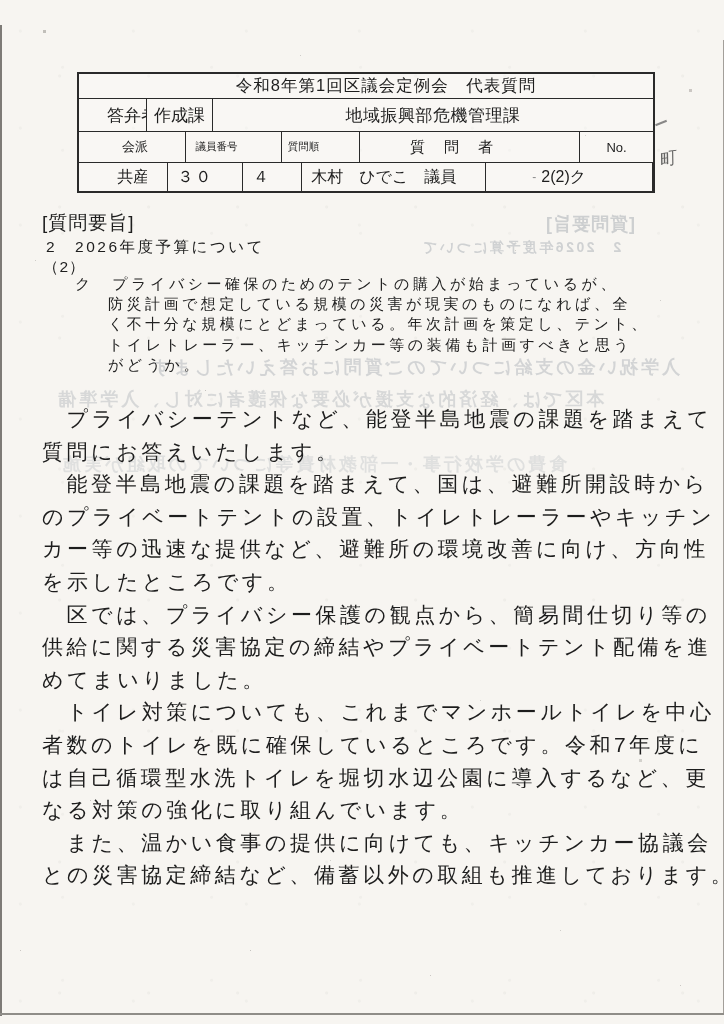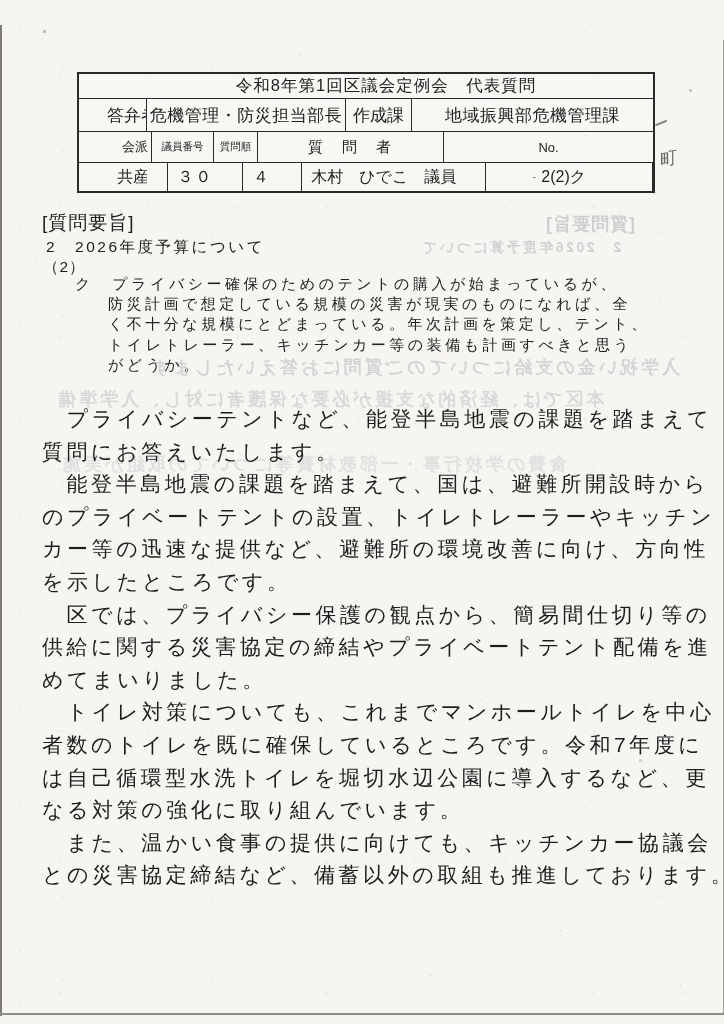--- a/index.html
+++ b/index.html
@@ -41,21 +41,21 @@
   .trow:first-child { border-top:none; }
   .tcell { display:flex; align-items:center; justify-content:center; border-left:1.5px solid #2a2a2a; overflow:hidden; white-space:nowrap; }
   .tcell:first-child { border-left:none;padding-left:40px; }
   .r1 { height:24px; }
   .r1 .tcell { width:100%; font-size:16.5px; letter-spacing:1px; font-weight:500; }
   .r2 { height:33px; font-size:17px; }
   .c-ans-label { width:67px; }
   .c-ans       { width:199px; letter-spacing:.5px; }
   .c-crs-label { width:66px; }
   .c-crs       { flex:1; letter-spacing:.5px; }
-  .r3 { height:31px; }
+  .r3 { height:31px;gap:34px; }
   .r4 { height:29px; }
   .c-faction { width:72px; }
   .c-memno   { width:62px; }
   .c-order   { width:44px; }
   .c-person  { width:186px; }
   .c-qno     { width:166px; }
   .c-no      { flex:1; }
   .r3 .c-faction { font-size:13px; }
   .r3 .c-memno, .r3 .c-order { font-size:10.5px; }
   .r3 .c-person { font-size:15px; letter-spacing:2px; }
@@ -109,21 +109,20 @@
   <div class="ghost g3">入学祝い金の支給についてのご質問にお答えいたします</div>
   <div class="ghost g4">本区では、経済的な支援が必要な保護者に対し、入学準備</div>
   <div class="ghost g5">食費の学校行事・一部教材費等についての取組が実施</div>
 
   <div class="qtable">
     <div class="trow r1">
       <div class="tcell">令和8年第1回区議会定例会　代表質問</div>
     </div>
     <div class="trow r2">
       <div class="tcell c-ans-label">答弁者</div>
-      <div class="tcell c-ans">危機管理・防災担当部長</div>
       <div class="tcell c-crs-label">作成課</div>
       <div class="tcell c-crs">地域振興部危機管理課</div>
     </div>
     <div class="trow r3">
       <div class="tcell c-faction">会派</div>
       <div class="tcell c-memno">議員番号</div>
       <div class="tcell c-order">質問順</div>
       <div class="tcell c-person">質　問　者</div>
       <div class="tcell c-no">No.</div>
     </div>

